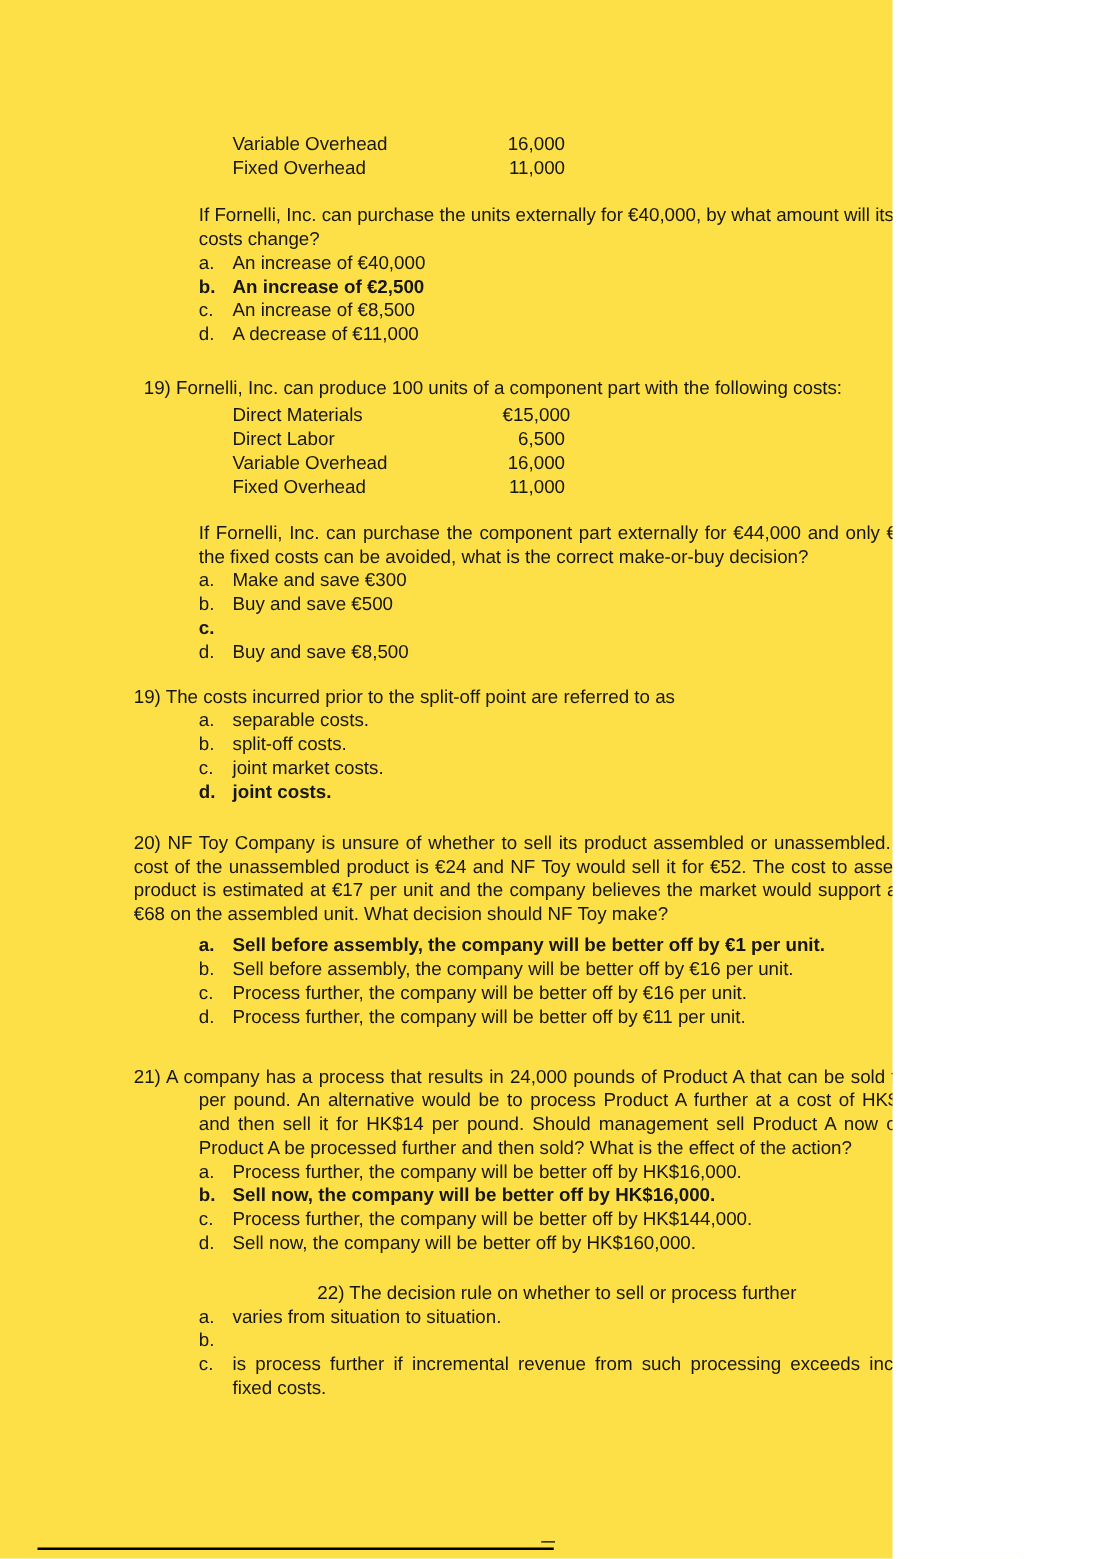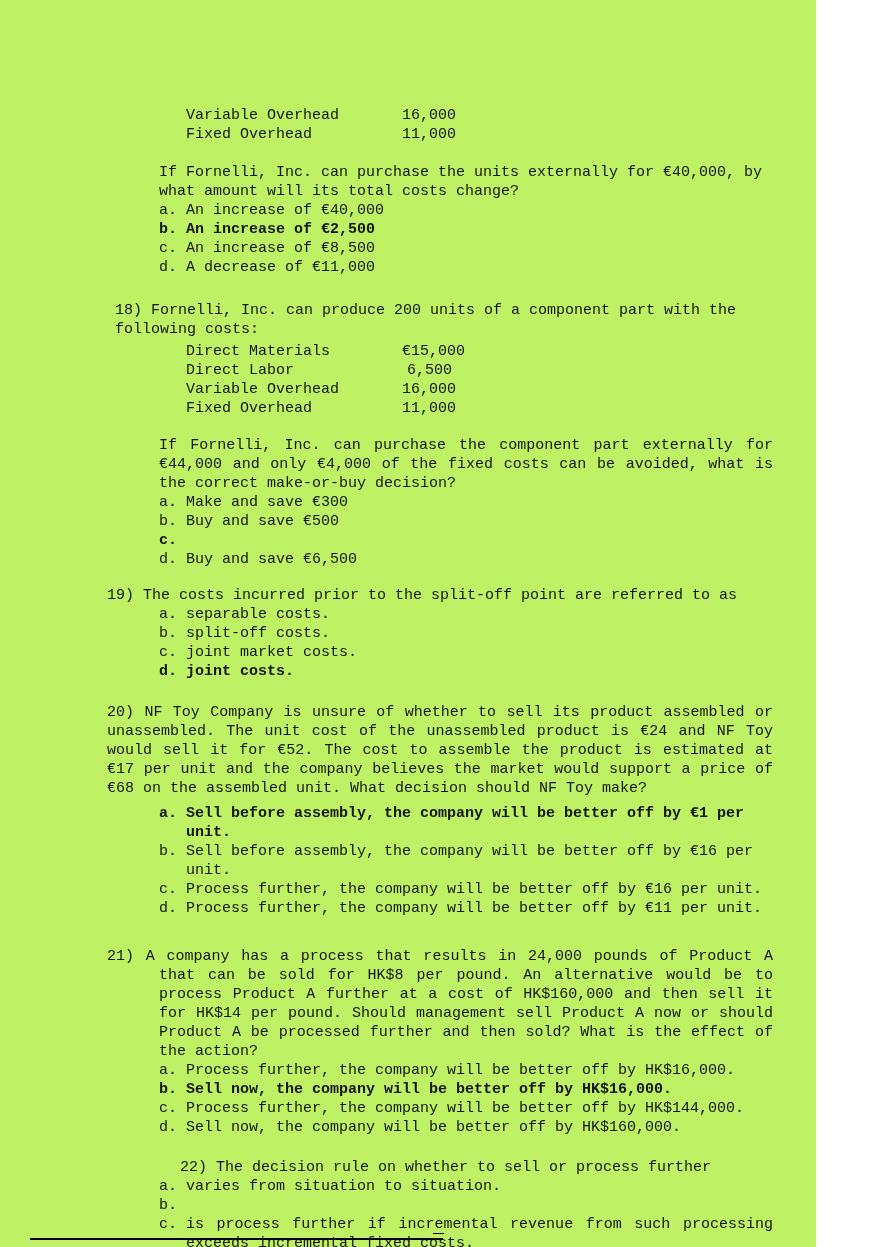--- a/index.html
+++ b/index.html
@@ -1,20 +1,20 @@
 <!DOCTYPE html>
 <html><head>
 <meta charset="utf-8">
 <style>
   html,body { margin:0; padding:0; background:#ffffff; }
   .page {
     position:relative;
-    width:816px; height:1247px;
-    background:#bef264;
-    font-family:Liberation Mono, monospace;
+    width:714px; height:1247px;
+    background:#fde047;
+    font-family:Liberation Sans, sans-serif;
     font-size:15px; line-height:19px;
     color:#161616;
     overflow:hidden;
   }
   .content { position:absolute; left:107px; top:106px; width:666px; }
 
   .cost-table { margin:0; }
   .cost-row { display:flex; padding-left:79px; }
   .cost-label { width:216px; }
   .cost-value { width:50px; text-align:right; }
@@ -84,21 +84,21 @@
       <div class="opt">
         <span class="opt-letter">c.</span>
         <span class="opt-text">An increase of €8,500</span>
       </div>
       <div class="opt">
         <span class="opt-letter">d.</span>
         <span class="opt-text">A decrease of €11,000</span>
       </div>
     </div>
 
-    <p class="heading off8 mt24">18) Fornelli, Inc. can produce 200 units of a component part with the following costs:</p>
+    <p class="heading off8 mt24">19) Fornelli, Inc. can produce 100 units of a component part with the following costs:</p>
 
     <div class="cost-table mt3">
       <div class="cost-row">
         <span class="cost-label">Direct Materials</span>
         <span class="cost-value">€15,000</span>
       </div>
       <div class="cost-row">
         <span class="cost-label">Direct Labor</span>
         <span class="cost-value">6,500</span>
       </div>
@@ -121,21 +121,21 @@
       </div>
       <div class="opt">
         <span class="opt-letter">b.</span>
         <span class="opt-text">Buy and save €500</span>
       </div>
       <div class="opt bold">
         <span class="opt-letter">c.</span>
       </div>
       <div class="opt">
         <span class="opt-letter">d.</span>
-        <span class="opt-text">Buy and save €6,500</span>
+        <span class="opt-text">Buy and save €8,500</span>
       </div>
     </div>
 
     <p class="heading mt17">19) The costs incurred prior to the split-off point are referred to as</p>
 
     <div class="options">
       <div class="opt">
         <span class="opt-letter">a.</span>
         <span class="opt-text">separable costs.</span>
       </div>

